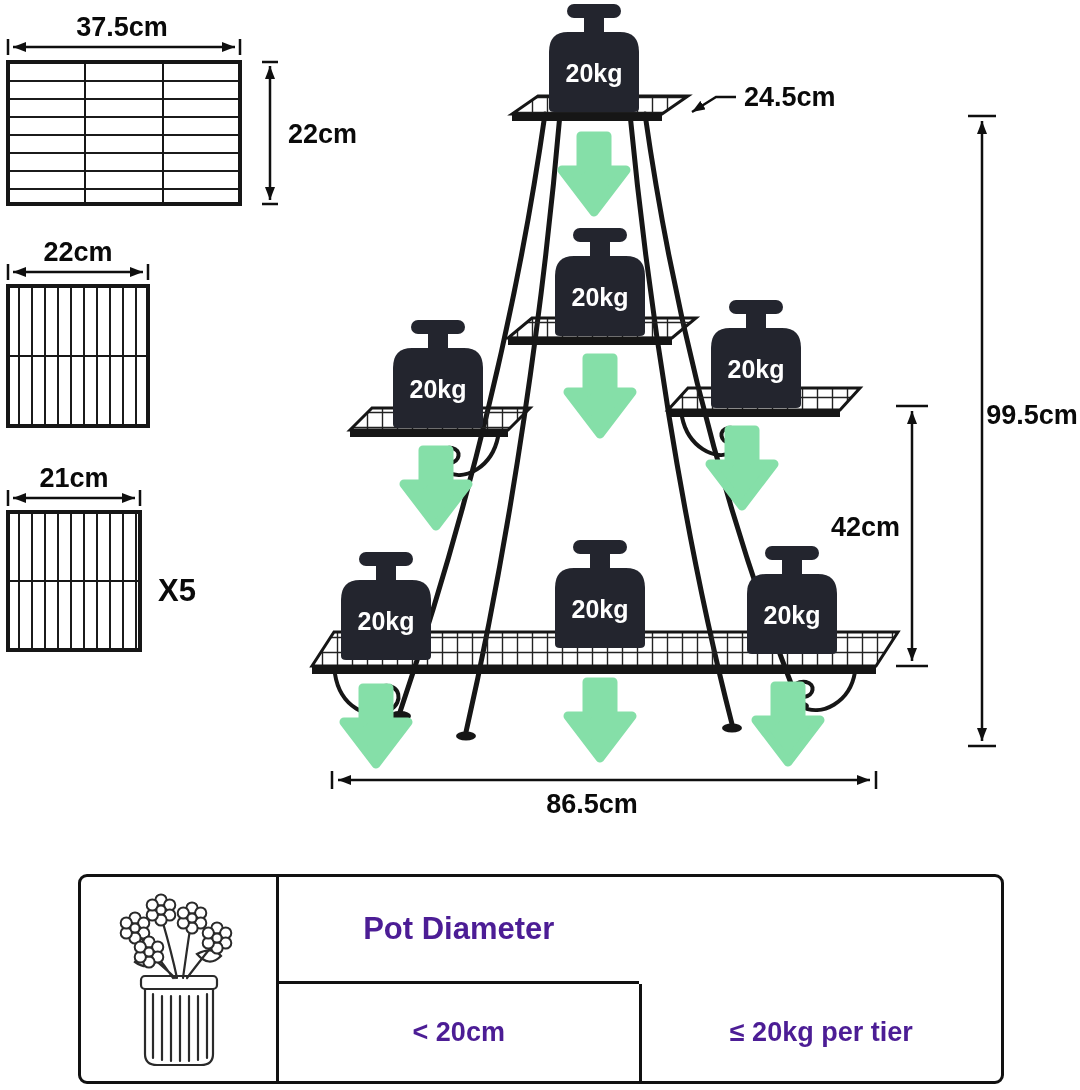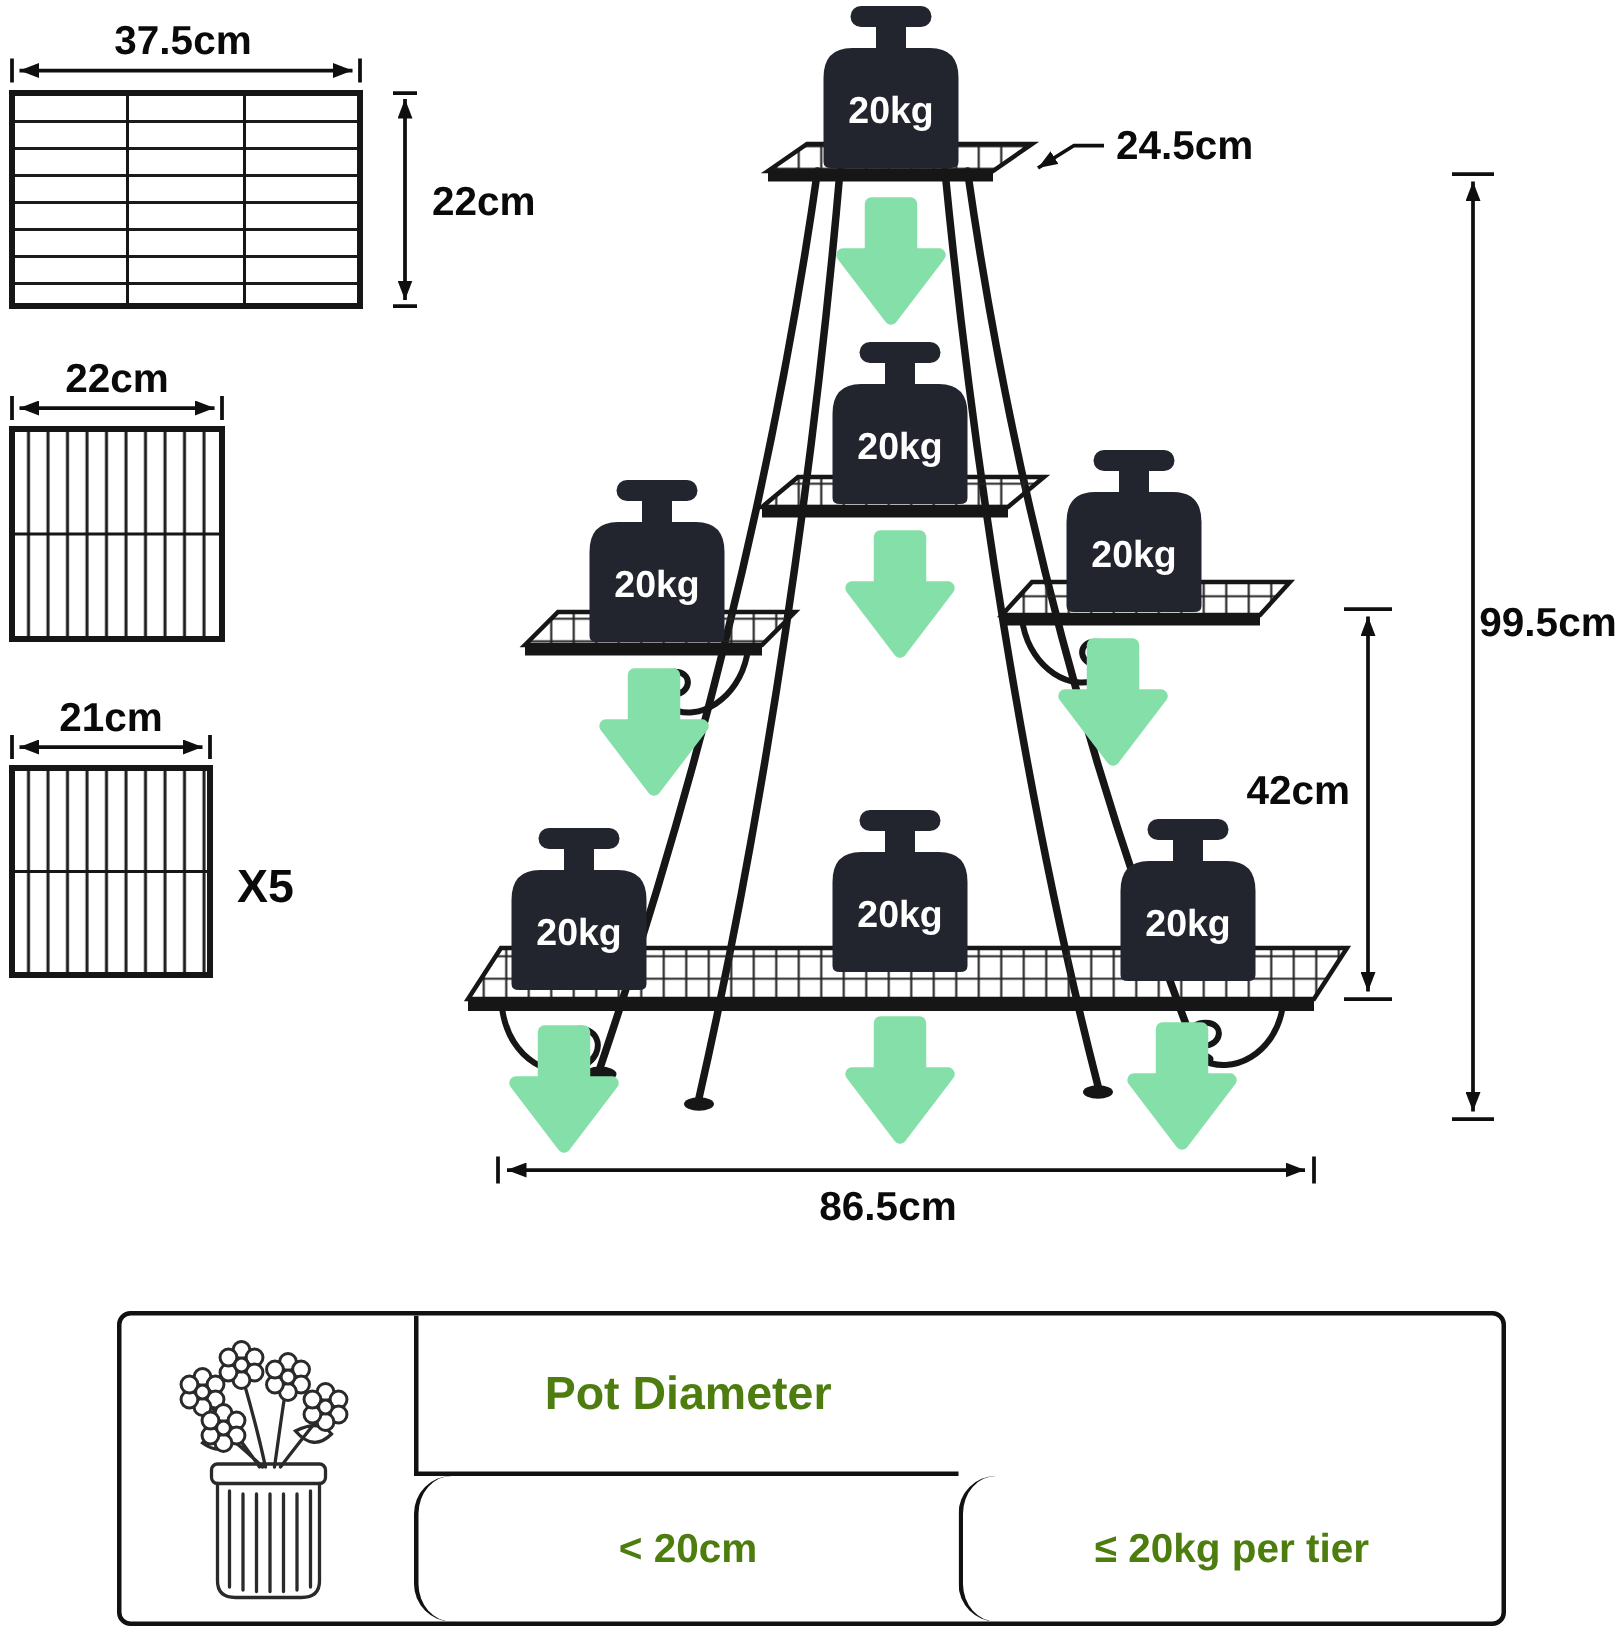--- a/index.html
+++ b/index.html
@@ -24,27 +24,27 @@
   .pad{fill:var(--frame);}
   .arrow{fill:var(--green);stroke:var(--green);stroke-width:9;stroke-linejoin:round;}
   .wfill{fill:var(--weight);}
   
   .spec-table{
     position:absolute;left:78px;top:874px;width:926px;height:210px;
     display:grid;grid-template-columns:195px 1fr 1fr;grid-template-rows:1.1fr 1fr;
     border:3px solid #111;border-radius:9px;overflow:hidden;background:#fff;
   }
   .img-cell{grid-column:1;grid-row:1/3;display:flex;align-items:center;justify-content:center;}
-  .th,.td{display:flex;align-items:center;justify-content:center;border-left:3px solid #111;color:#4d7c0f;}
+  .th,.td{display:flex;align-items:center;justify-content:center;border-left:3px solid #111;color:#4c1d95;}
   .th{font-size:31px;font-weight:bold;border-bottom:3px solid #111;}
   .td{font-size:27px;font-weight:bold;}
   .th.c1,.td.c1{grid-column:2;}
   .th.c2,.td.c2{grid-column:3;}
   .th{grid-row:1;}
-  .td{grid-row:2;border-radius:25px;}
+  .td{grid-row:2;}
 </style>
 </head>
 <body>
 
 <div class="canvas">
 
   <svg class="main-svg" width="1080" height="862" viewBox="0 0 1080 862">
     <defs>
       <marker id="arrow" markerWidth="14" markerHeight="10" refX="13" refY="5" orient="auto-start-reverse" markerUnits="userSpaceOnUse">
         <path d="M0,0 L13,5 L0,10 Z" fill="#0f0f0f"></path>

